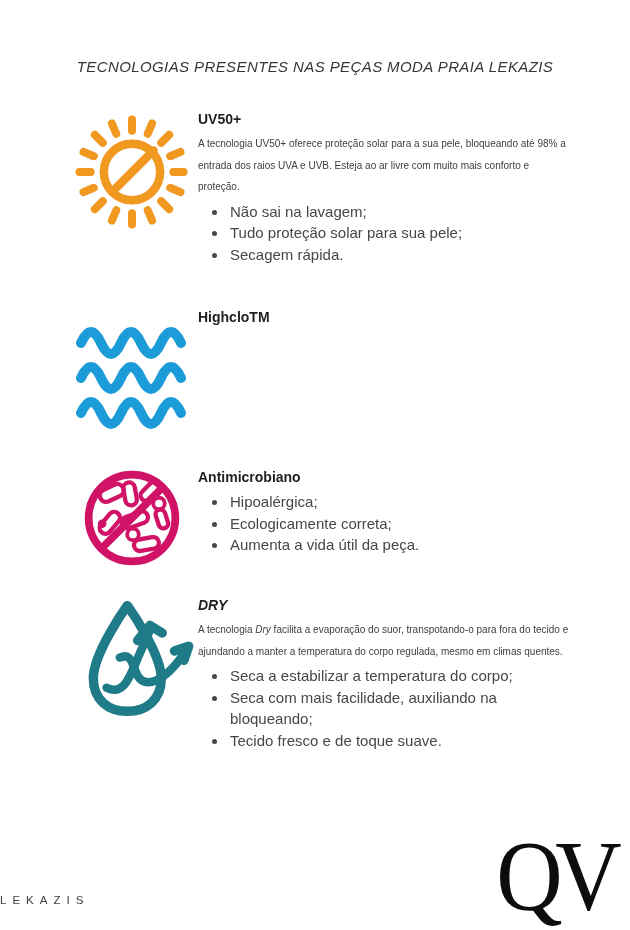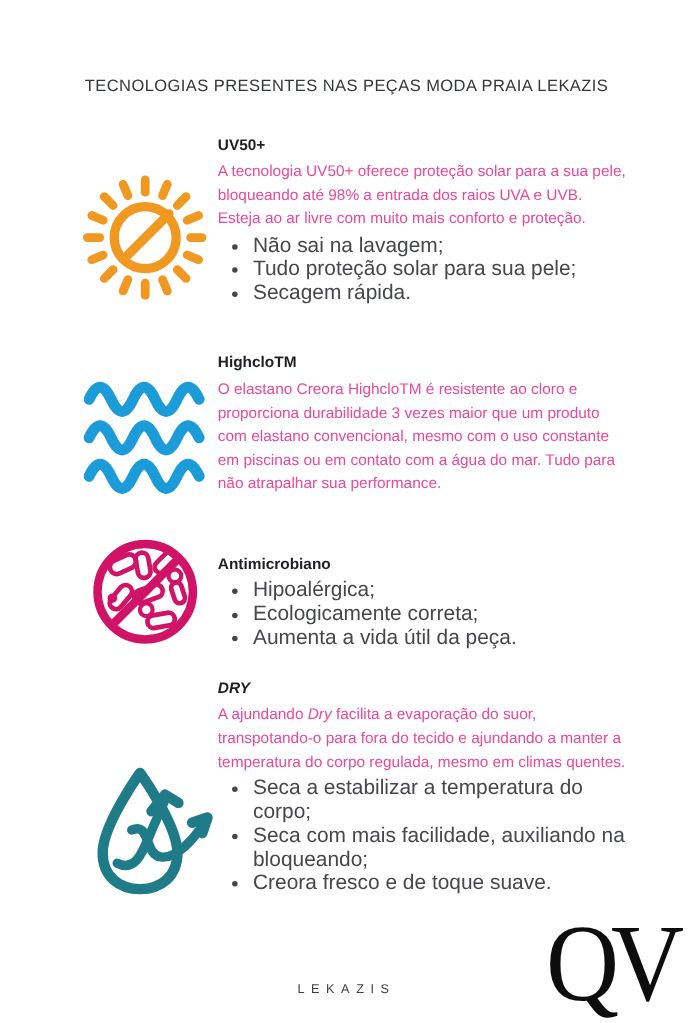--- a/index.html
+++ b/index.html
@@ -5,32 +5,33 @@
   html, body { margin: 0; padding: 0; background: #ffffff; }
   .page {
     position: relative;
     width: 630px;
     height: 930px;
     background: #ffffff;
     font-family: "Liberation Sans", sans-serif;
     overflow: hidden;
   }
   .title {
-    margin: 12px;
+    margin: 0;
     padding-top: 58px;
     text-align: center;
     font-size: 15px;
     font-weight: 500;
     letter-spacing: 0.4px;
     color: #33363b;
+    font-style: italic;
   }
   .sections { margin-top: 32px; }
   .section {
     display: flex;
-    align-items: flex-end;
+    align-items: flex-start;
     padding-left: 66px;
     padding-right: 38px;
   }
   .section + .section { margin-top: 0; }
   .sec-uv50 { margin-bottom: 40px; }
   .sec-creora { margin-bottom: 34px; }
   .sec-anti { margin-bottom: 22px; }
   .icon-col {
     width: 132px;
     flex: 0 0 132px;
@@ -46,39 +47,38 @@
   .sec-heading {
     font-size: 14px;
     font-weight: 700;
     line-height: 21px;
     color: #1d1f22;
     margin: 0;
   }
   .sec-heading.italic { font-style: italic; }
   .sec-body {
     margin: 3px 0 0 0;
-    font-size: 14px;
+    font-size: 10px;
     line-height: 21.5px;
-    color: #ec4899;
+    color: #404040;
   }
   .sec-body em { font-style: italic; }
   .sec-bullets {
     margin: 3px 0 0 0;
     padding-left: 30px;
-    font-size: 19px;
+    font-size: 15px;
     line-height: 21.5px;
     color: #45474c;
   }
   .sec-bullets li { padding-left: 2px; }
   .brand-footer {
     position: absolute;
     left: 0;
     bottom: 24px;
     width: 100%;
-    text-align: center;
     font-size: 11.5px;
     font-weight: 500;
     letter-spacing: 6px;
     color: #3d3f45;
   }
   .watermark {
     position: absolute;
     right: 16px;
     bottom: 4px;
     font-family: "Liberation Serif", serif;
@@ -151,21 +151,20 @@
             <g stroke="currentColor" stroke-width="10" stroke-linecap="round" fill="none">
               <path d="M5,24 Q15,2 25,24 T45,24 T65,24 T85,24 T105,24"></path>
               <path d="M5,59 Q15,37 25,59 T45,59 T65,59 T85,59 T105,59"></path>
               <path d="M5,94 Q15,72 25,94 T45,94 T65,94 T85,94 T105,94"></path>
             </g>
           </svg>
         </span>
       </div>
       <div class="text-col">
         <p class="sec-heading">HighcloTM</p>
-        <p class="sec-body">O elastano Creora HighcloTM é resistente ao cloro e proporciona durabilidade 3 vezes maior que um produto com elastano convencional, mesmo com o uso constante em piscinas ou em contato com a água do mar. Tudo para não atrapalhar sua performance.</p>
       </div>
     </div>
 
     <div class="section sec-anti">
       <div class="icon-col">
         <span class="nudge-anti" style="color: rgb(209, 19, 104);">
           <svg width="106" height="106" viewBox="0 0 110 110" fill="none">
             <g stroke="currentColor" fill="none" stroke-linecap="round">
               <circle cx="55" cy="55" r="45" stroke-width="8"></circle>
               <g stroke-width="4.5">
@@ -204,25 +203,25 @@
               <path d="M26,94 C46,104 52,78 62,56 C66,47 69,40 72,33" stroke-width="9"></path>
               <path d="M59,44 L72,28 L85,36" stroke-width="10"></path>
               <path d="M40,62 C58,54 52,86 68,88 C84,90 100,70 111,54" stroke-width="9"></path>
               <path d="M98,55 L113,50 L108,65" stroke-width="10"></path>
             </g>
           </svg>
         </span>
       </div>
       <div class="text-col">
         <p class="sec-heading italic">DRY</p>
-        <p class="sec-body"><span>A ajundando </span><em>Dry</em><span> facilita a evaporação do suor, transpotando-o para fora do tecido e ajundando a manter a temperatura do corpo regulada, mesmo em climas quentes.</span></p>
+        <p class="sec-body"><span>A tecnologia </span><em>Dry</em><span> facilita a evaporação do suor, transpotando-o para fora do tecido e ajundando a manter a temperatura do corpo regulada, mesmo em climas quentes.</span></p>
         <ul class="sec-bullets">
           <li>Seca a estabilizar a temperatura do corpo;</li>
           <li>Seca com mais facilidade, auxiliando na bloqueando;</li>
-          <li>Creora fresco e de toque suave.</li>
+          <li>Tecido fresco e de toque suave.</li>
         </ul>
       </div>
     </div>
 
   </div>
 
   <div class="brand-footer">LEKAZIS</div>
   <div class="watermark">QV</div>
 
 </div>

